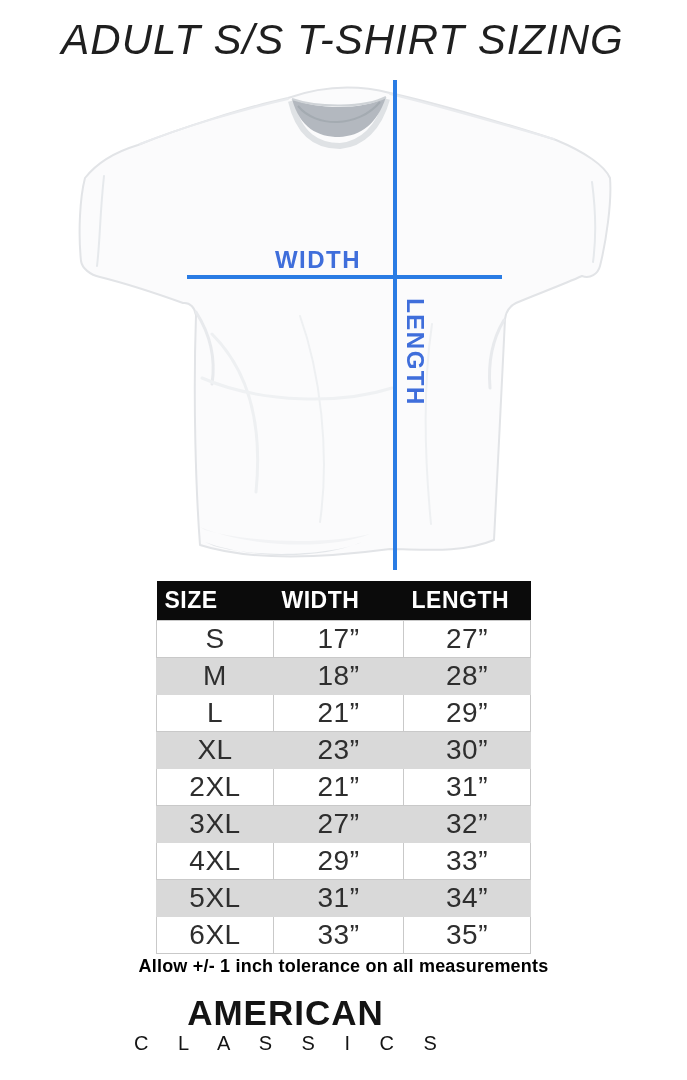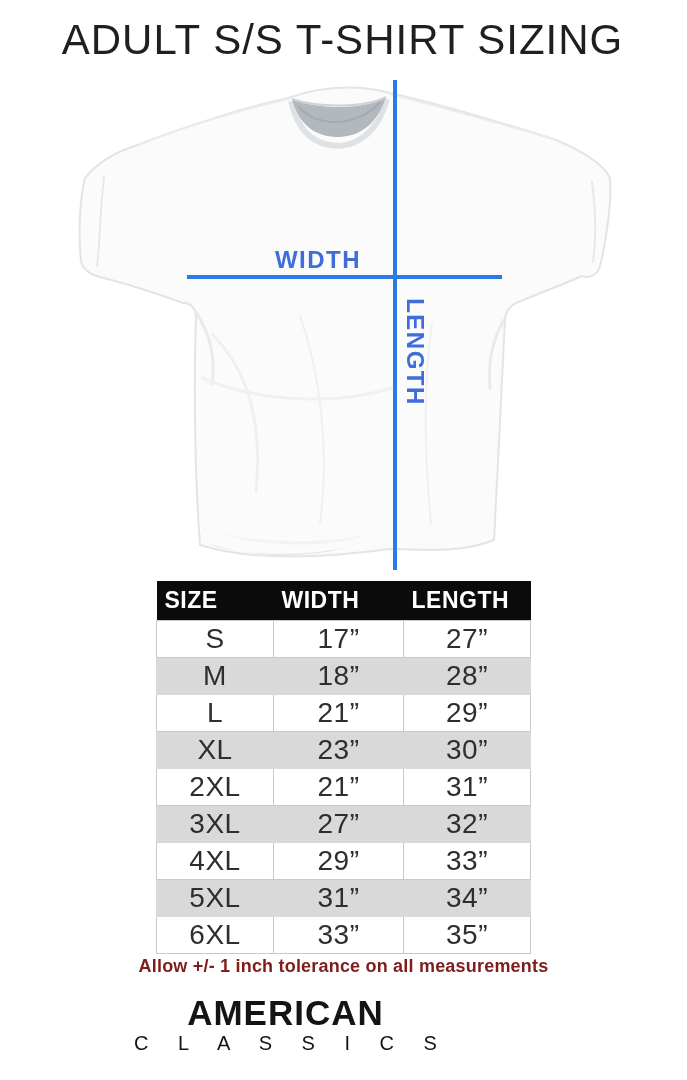--- a/index.html
+++ b/index.html
@@ -2,41 +2,41 @@
 <html><head>
 <meta charset="utf-8">
 <style>
   html,body{margin:0;padding:0;background:#fff;}
   .stage{
     position:relative;width:687px;height:1080px;background:#ffffff;
     font-family:"Liberation Sans",sans-serif;overflow:hidden;
   }
   .title{
     position:absolute;top:16px;left:0;width:685px;text-align:center;
-    font-size:42px;font-weight:400;letter-spacing:1px;color:#1f1f1f;white-space:nowrap;
+    font-size:42px;font-weight:400;letter-spacing:1px;color:#1f1f1f;white-space:nowrap;font-style:italic;
   }
   .shirt-wrap{position:absolute;top:72px;left:0;width:687px;height:505px;}
   .size-table{
     position:absolute;top:581px;left:156px;width:374px;
     border-collapse:collapse;table-layout:fixed;padding-left:44px;
   }
   .size-table thead th{
     background:#0b0b0b;color:#ffffff;height:39px;
     font-size:23px;font-weight:bold;text-align:left;padding:0 0 0 8px;
     letter-spacing:0.5px;
   }
   .size-table tbody td{
     height:36px;text-align:center;font-size:28px;font-weight:400;
     color:#2e2e2e;padding:0;letter-spacing:0.5px;
   }
   .size-table tr.row-light td{background:#ffffff;border:1px solid #c9c9c9;}
   .size-table tr.row-dark td{background:#d9d9d9;border:1px solid #d9d9d9;}
   .tolerance{
     position:absolute;top:956px;left:0;width:687px;text-align:center;
-    font-size:18px;font-weight:bold;color:#7f1d1d;letter-spacing:0.2px;
+    font-size:18px;font-weight:bold;color:#000000;letter-spacing:0.2px;
   }
   .brand{position:absolute;top:995px;left:0;width:571px;text-align:center;color:#141414;}
   .brand-name{
     font-size:35px;font-weight:900;letter-spacing:1px;line-height:36px;white-space:nowrap;
   }
   .brand-subname{
     font-size:20px;font-weight:400;letter-spacing:12px;padding-left:12px;
     line-height:24px;white-space:nowrap;
   }
 </style>

